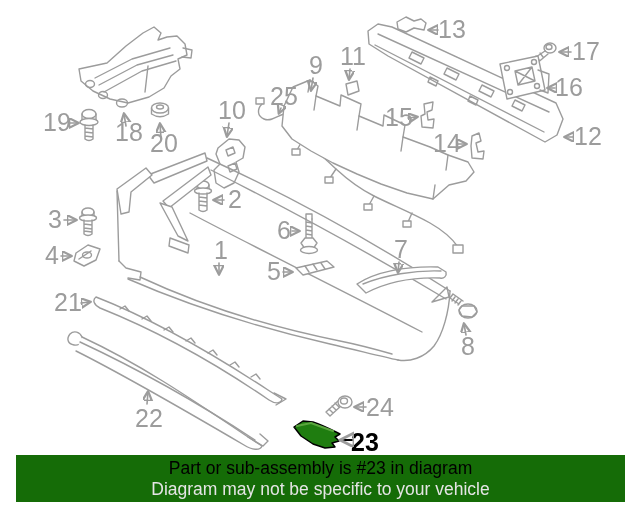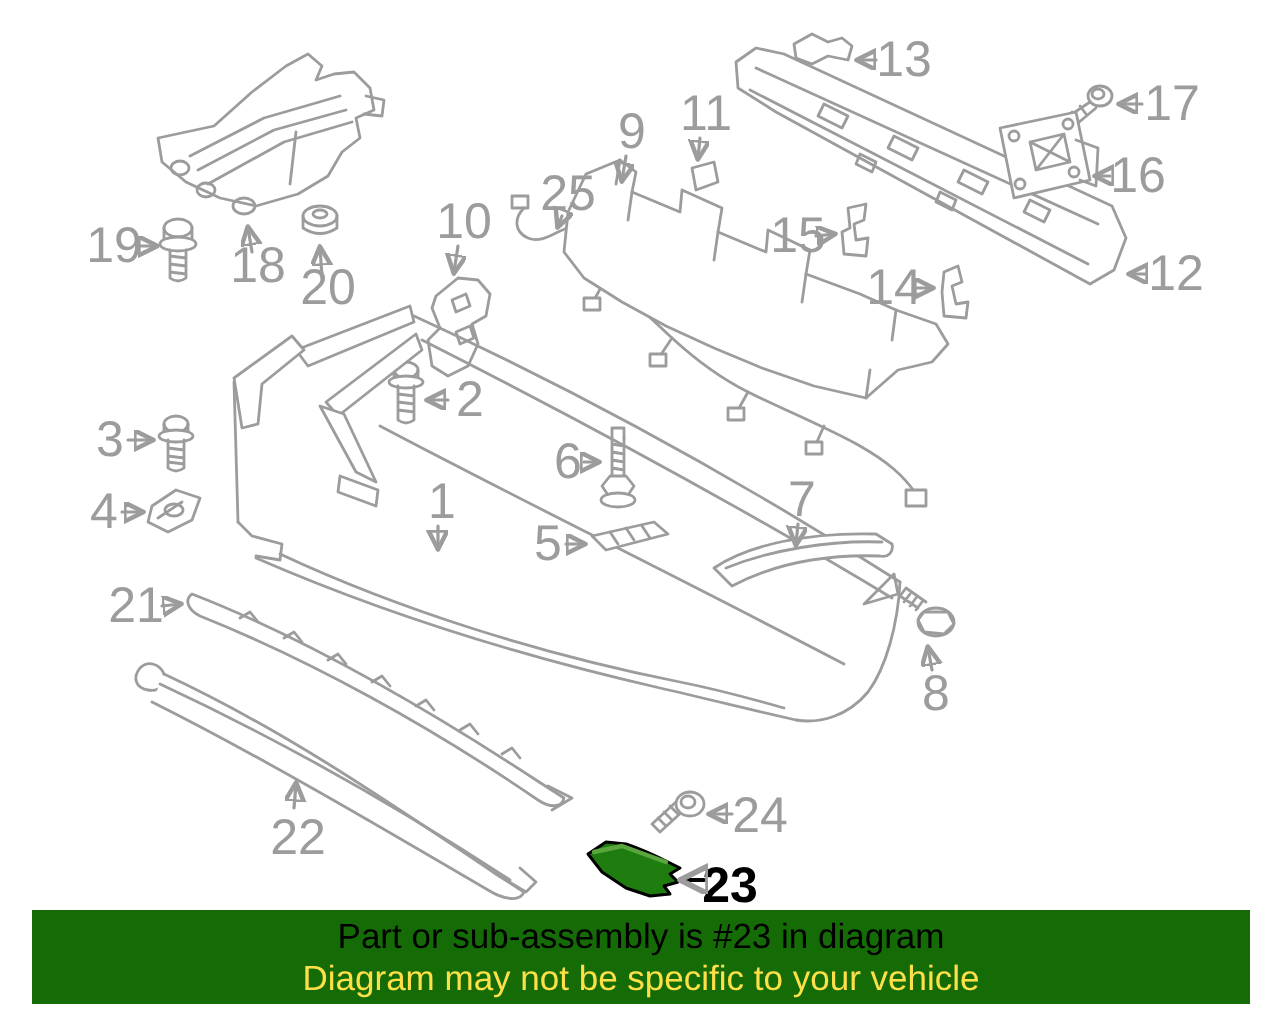--- a/index.html
+++ b/index.html
@@ -260,15 +260,15 @@
     <line class="arrow" x1="81" y1="303" x2="90" y2="302" marker-end="url(#ah)"></line>
     <text class="lbl" x="149" y="427">22</text>
     <line class="arrow" x1="147" y1="404" x2="148" y2="392" marker-end="url(#ah)"></line>
     <text class="lbl-dark" x="365" y="451">23</text>
     <line class="arrow-dark" x1="352" y1="440" x2="342" y2="440" marker-end="url(#ahb)"></line>
   </g>
 </svg>
 
 <div id="banner" style="background-color: rgb(21, 108, 7);">
   <div style="color: rgb(0, 0, 0);">Part or sub-assembly is #23 in diagram</div>
-  <div style="color: #fde047;">Diagram may not be specific to your vehicle</div>
+  <div style="color: #e5e5e5;">Diagram may not be specific to your vehicle</div>
 </div>
 </div>
 
 </body></html>

